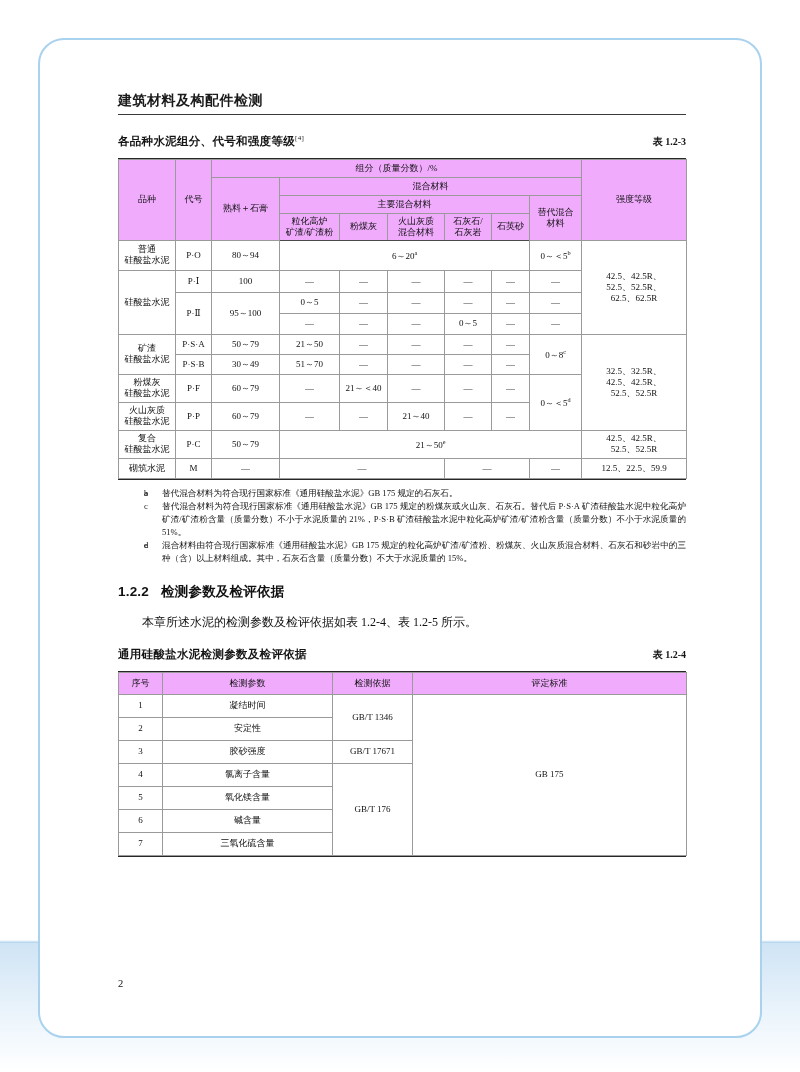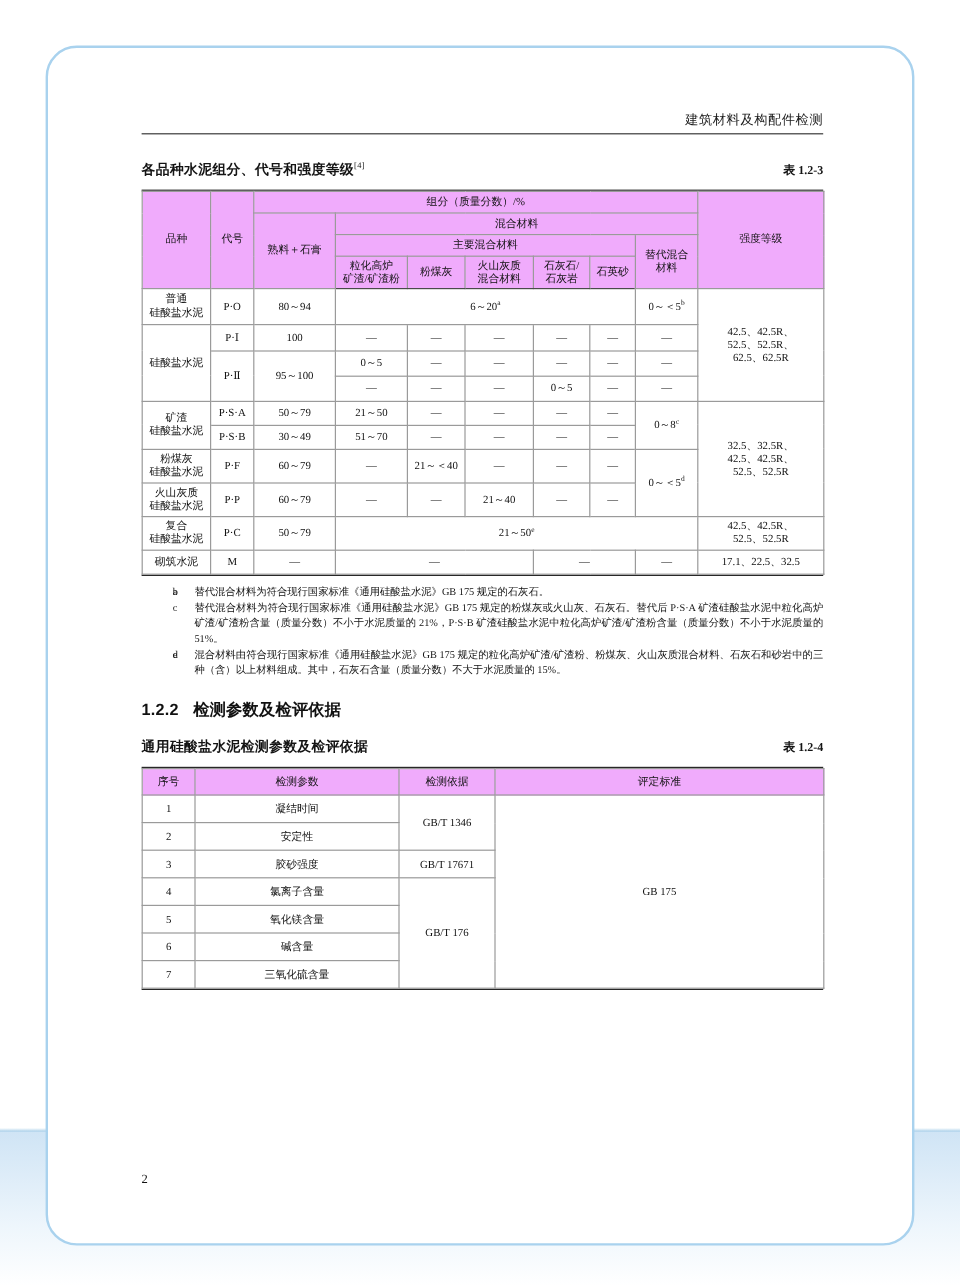--- a/index.html
+++ b/index.html
@@ -45,26 +45,25 @@
   }
 
   
   .runhead {
     position: absolute;
     left: 78px; top: 52px;
     width: 568px;
   }
   .runhead-text {
     font-family: "Liberation Serif", "DejaVu Serif", serif;
-    font-size: 11px;
-    font-weight: normal;
+    font-size: 14px;
+    font-weight: bold;
     color: #1a1a1a;
     letter-spacing: 0.5px;
     padding-bottom: 4px;
-    text-align: right;
   }
   .runhead-rule {
     border-bottom: 1.6px solid #3a3a3a;
     width: 100%;
   }
 
   
   .content {
     position: absolute;
     left: 78px; top: 94px;
@@ -373,21 +372,21 @@
               </td>
             </tr>
 
             <tr>
               <td style="height:20px">砌筑水泥</td>
               <td>M</td>
               <td>—</td>
               <td colspan="3">—</td>
               <td colspan="2">—</td>
               <td>—</td>
-              <td>17.1、22.5、32.5</td>
+              <td>12.5、22.5、59.9</td>
             </tr>
 
           </tbody>
         </table>
         </div>
 
         <div class="notes">
           <div class="note">
             <span class="mark">a</span>
           </div>
@@ -404,20 +403,21 @@
           </div>
           <div class="note">
             <span class="mark">e</span>
             <span>混合材料由符合现行国家标准《通用硅酸盐水泥》GB 175 规定的粒化高炉矿渣/矿渣粉、粉煤灰、火山灰质混合材料、石灰石和砂岩中的三种（含）以上材料组成。其中，石灰石含量（质量分数）不大于水泥质量的 15%。</span>
           </div>
         </div>
 
         <div class="sec-h">
           <span class="numpart">1.2.2</span><span>检测参数及检评依据</span>
         </div>
+        <div class="body-p">本章所述水泥的检测参数及检评依据如表 1.2-4、表 1.2-5 所示。</div>
 
         <div class="spacer-14"></div>
 
         <div class="tbl-caption">
           <div class="title">通用硅酸盐水泥检测参数及检评依据</div>
           <div class="num">表 1.2-4</div>
         </div>
 
         <div class="tablewrap">
         <table class="doc t2">

